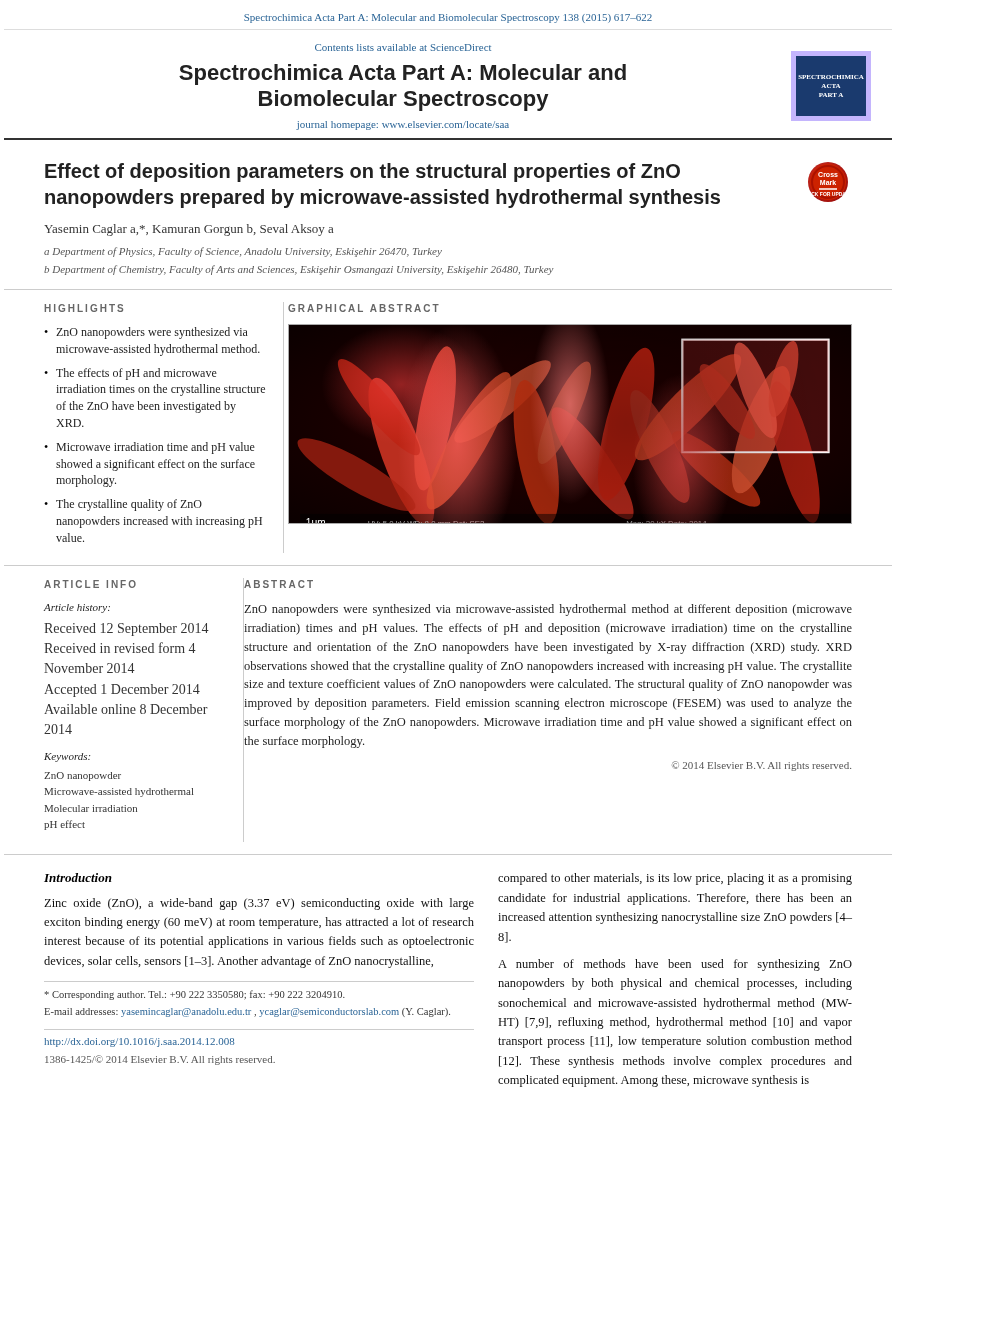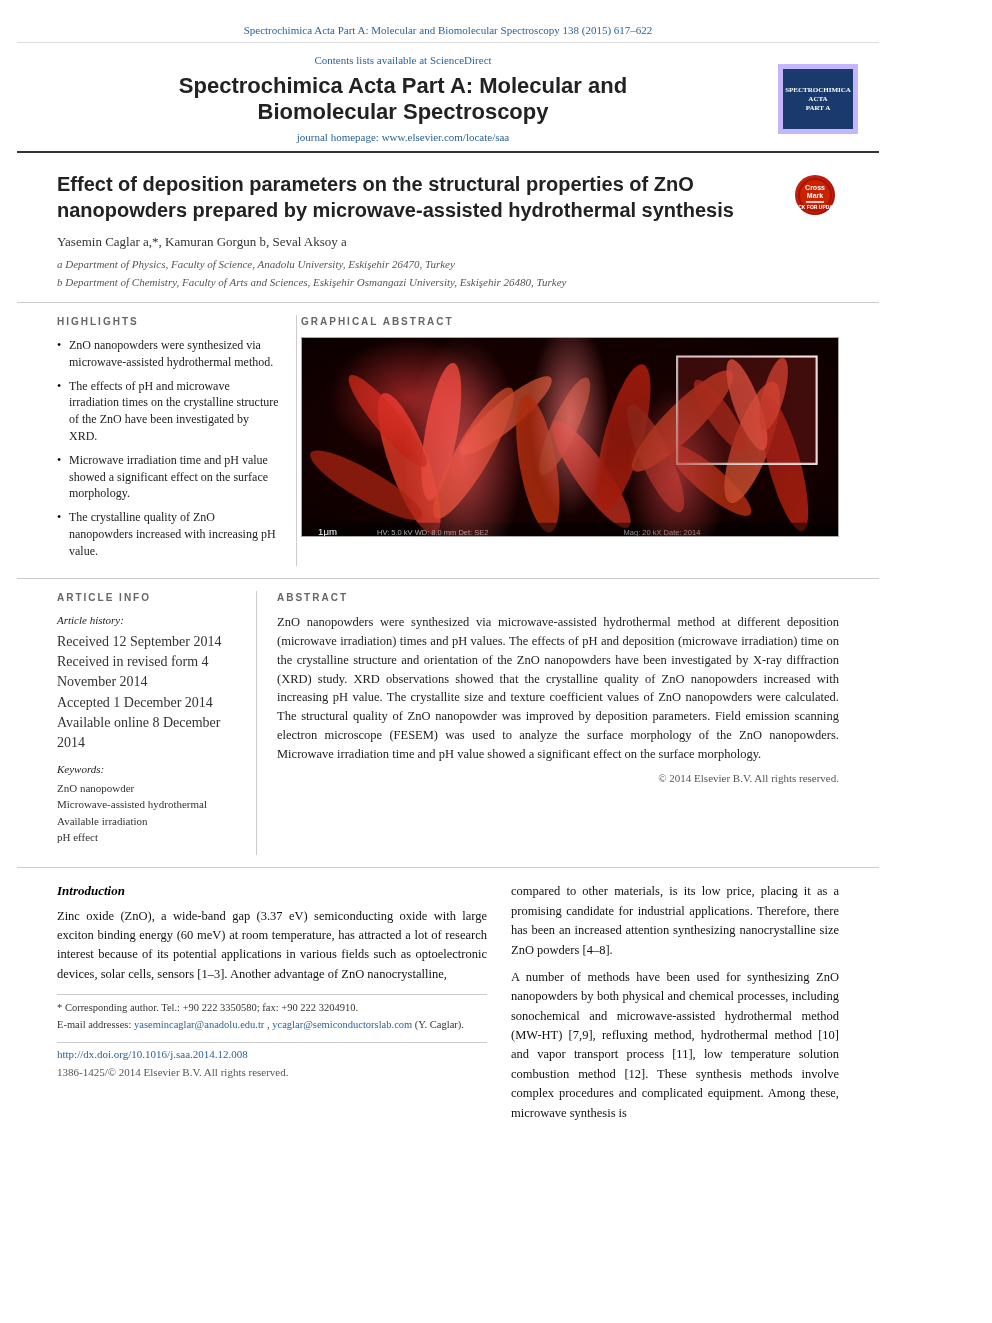--- a/index.html
+++ b/index.html
@@ -7,21 +7,21 @@
       font-family: 'Times New Roman', Times, serif;
       background: #fff;
       color: #000;
       width: 992px;
       min-height: 1323px;
       font-size: 13px;
       line-height: 1.4;
     }
     .page-wrapper {
       width: 896px;
-      padding: 17px;
+      padding: 4px;
       background: #fff;
     }
     
     .top-bar {
       text-align: center;
       padding: 6px 0 4px;
       font-size: 11px;
       color: #2a6496;
       border-bottom: 1px solid #ddd;
     }
@@ -225,21 +225,20 @@
         radial-gradient(ellipse 50px 90px at 70% 70%, #cc4040aa, transparent),
         radial-gradient(ellipse 80px 60px at 20% 30%, #ff404088, transparent),
         radial-gradient(circle at 60% 50%, rgba(0,0,0,0.3), transparent 60%);
     }
 
     
     .article-info-abstract {
       display: flex;
       border-bottom: 1px solid #ccc;
       padding: 12px 40px;
-      gap: 20px;
     }
     .article-info-col {
       flex: 0 0 200px;
       border-right: 1px solid #ccc;
       padding-right: 16px;
     }
     .info-subsection { margin-bottom: 10px; }
     .info-subsection-label {
       font-size: 11px;
       font-style: italic;
@@ -437,21 +436,21 @@
         <div class="info-subsection-label">Article history:</div>
         <div class="info-line">Received 12 September 2014</div>
         <div class="info-line">Received in revised form 4 November 2014</div>
         <div class="info-line">Accepted 1 December 2014</div>
         <div class="info-line">Available online 8 December 2014</div>
       </div>
       <div class="info-subsection">
         <div class="keywords-label">Keywords:</div>
         <div class="keyword-item">ZnO nanopowder</div>
         <div class="keyword-item">Microwave-assisted hydrothermal</div>
-        <div class="keyword-item">Available irradiation</div>
+        <div class="keyword-item">Molecular irradiation</div>
         <div class="keyword-item">pH effect</div>
       </div>
     </div>
     <div class="abstract-col">
       <div class="section-label">ABSTRACT</div>
       <div class="abstract-text">ZnO nanopowders were synthesized via microwave-assisted hydrothermal method at different deposition (microwave irradiation) times and pH values. The effects of pH and deposition (microwave irradiation) time on the crystalline structure and orientation of the ZnO nanopowders have been investigated by X-ray diffraction (XRD) study. XRD observations showed that the crystalline quality of ZnO nanopowders increased with increasing pH value. The crystallite size and texture coefficient values of ZnO nanopowders were calculated. The structural quality of ZnO nanopowder was improved by deposition parameters. Field emission scanning electron microscope (FESEM) was used to analyze the surface morphology of the ZnO nanopowders. Microwave irradiation time and pH value showed a significant effect on the surface morphology.</div>
       <div class="copyright-line">© 2014 Elsevier B.V. All rights reserved.</div>
     </div>
   </div>
 

